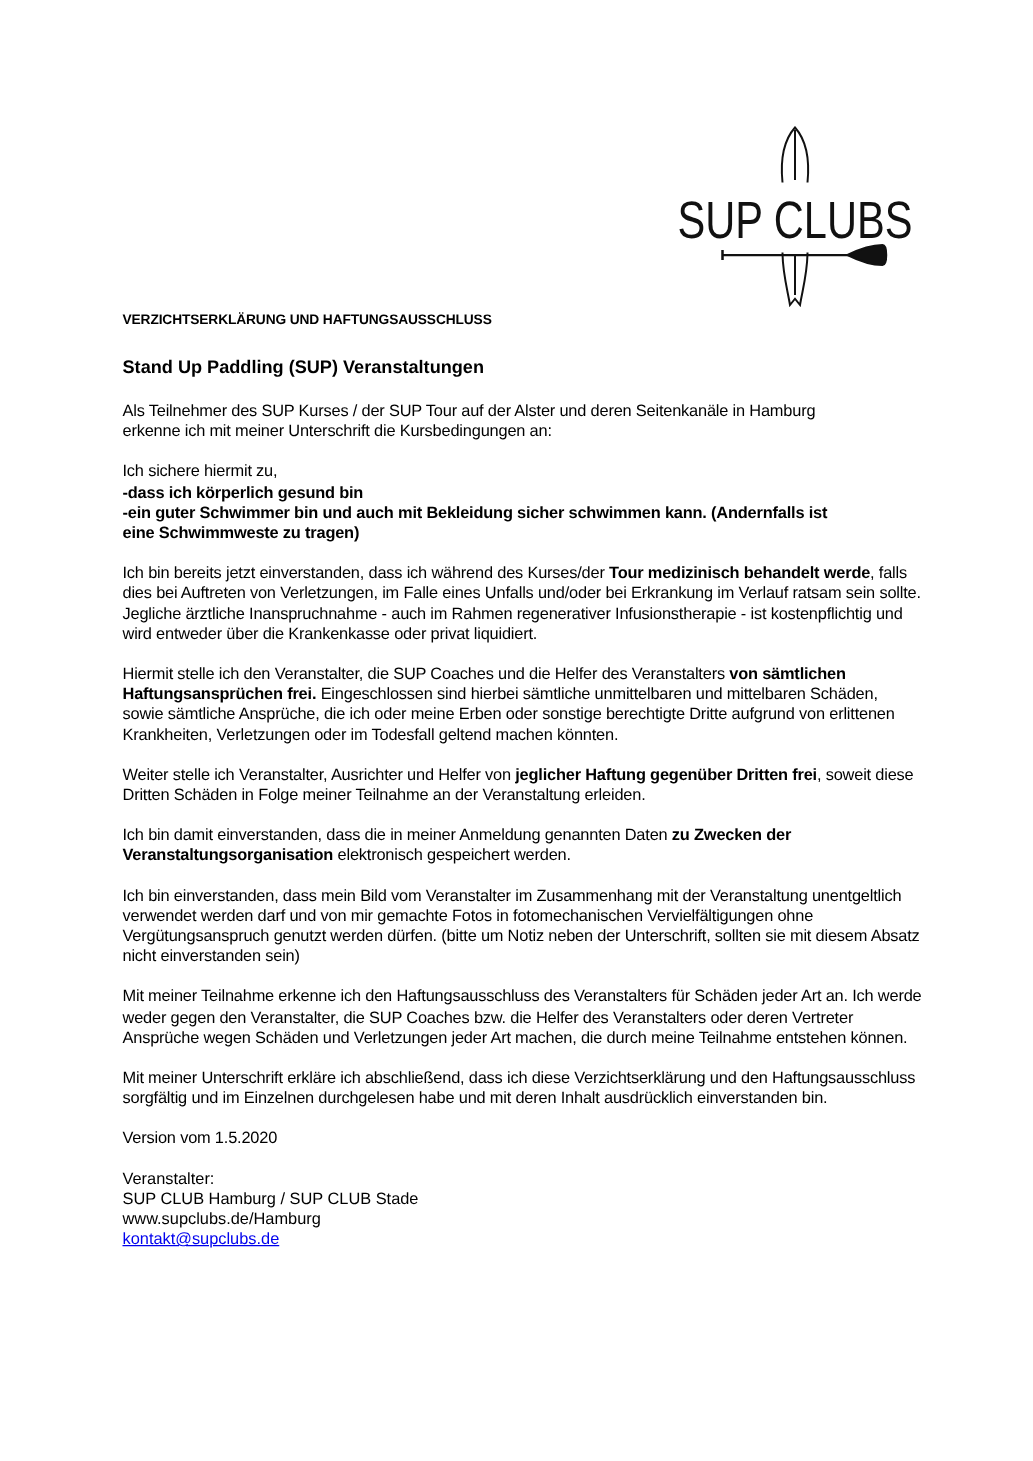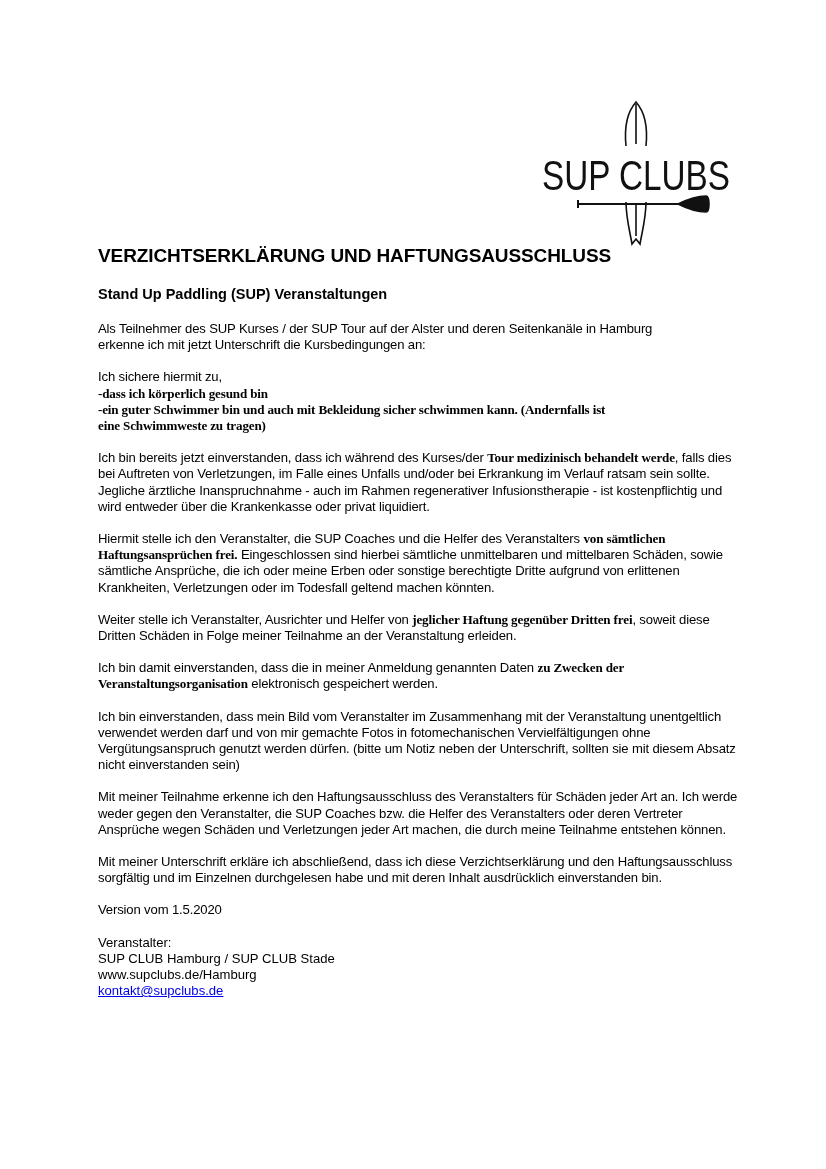--- a/index.html
+++ b/index.html
@@ -1,25 +1,25 @@
 <!DOCTYPE html>
 <html><head>
 <meta charset="utf-8">
 <style>
   html, body { margin: 0; padding: 0; background: #ffffff; }
   body { width: 826px; height: 1169px; position: relative; overflow: hidden;
          font-family: "Liberation Sans", sans-serif; color: #000; }
   .logo { position: absolute; left: 538px; top: 96px; width: 196px; height: 154px; }
   .content { position: absolute; left: 98px; top: 247px; width: 640px; }
-  h1 { font-size: 19px; font-weight: bold; margin: 0; line-height: 18px; letter-spacing: -0.1px; }
+  h1 { font-size: 11px; font-weight: bold; margin: 0; line-height: 18px; letter-spacing: -0.1px; }
   h2 { font-size: 14.5px; font-weight: bold; margin: 20px 0 1px 0; line-height: 18px; }
   p { font-size: 13.1px; line-height: 16.2px; margin: 16px 0 0 0; letter-spacing: -0.15px; }
   p.first { margin-top: 18px; }
   .line { display: block; }
-  b { font-weight: bold; font-family: Liberation Serif, serif; }
+  b { font-weight: bold; }
   .arial { letter-spacing: 0; }
   a.mail { color: #0000ee; }
 </style>
 </head>
 <body>
 
 <svg class="logo" viewBox="0 0 196 154">
   <g fill="none" stroke="#111" stroke-width="1.6">
     <path d="M88 50 C86 30 90 15 98 6 C106 15 110 30 108 50"></path>
     <line x1="98" y1="8" x2="98" y2="48"></line>
@@ -31,21 +31,21 @@
   </g>
   <text x="98" y="94" text-anchor="middle" font-family="Liberation Sans, sans-serif" font-size="42" fill="#111" textLength="188" lengthAdjust="spacingAndGlyphs">SUP CLUBS</text>
 </svg>
 
 <div class="content">
   <h1>VERZICHTSERKLÄRUNG UND HAFTUNGSAUSSCHLUSS</h1>
   <h2>Stand Up Paddling (SUP) Veranstaltungen</h2>
 
   <p class="first">
     <span class="line">Als Teilnehmer des SUP Kurses / der SUP Tour auf der Alster und deren Seitenkanäle in Hamburg</span>
-    <span class="line">erkenne ich mit jetzt Unterschrift die Kursbedingungen an:</span>
+    <span class="line">erkenne ich mit meiner Unterschrift die Kursbedingungen an:</span>
   </p>
 
   <p>
     <span class="line">Ich sichere hiermit zu,</span>
     <b class="line">-dass ich körperlich gesund bin</b>
     <b class="line">-ein guter Schwimmer bin und auch mit Bekleidung sicher schwimmen kann. (Andernfalls ist</b>
     <b class="line">eine Schwimmweste zu tragen)</b>
   </p>
 
   <p><span>Ich bin bereits jetzt einverstanden, dass ich während des Kurses/der </span><b>Tour medizinisch behandelt werde</b><span>, falls dies bei Auftreten von Verletzungen, im Falle eines Unfalls und/oder bei Erkrankung im Verlauf ratsam sein sollte. Jegliche ärztliche Inanspruchnahme - auch im Rahmen regenerativer Infusionstherapie - ist kostenpflichtig und wird entweder über die Krankenkasse oder privat liquidiert.</span></p>

